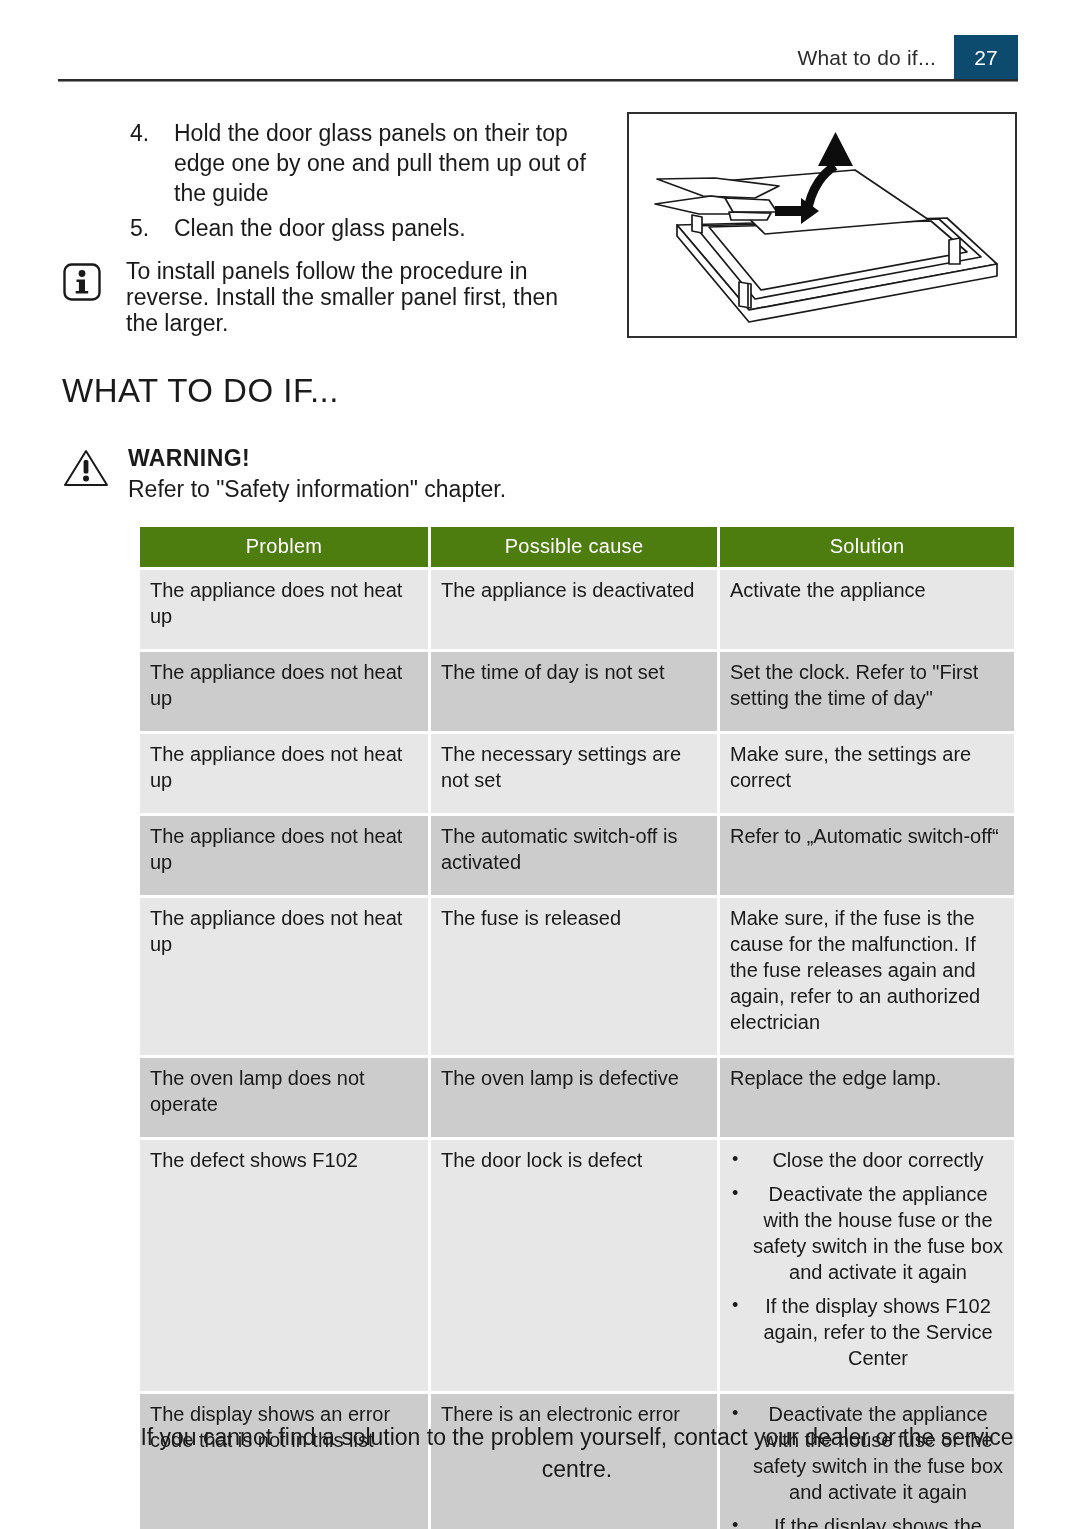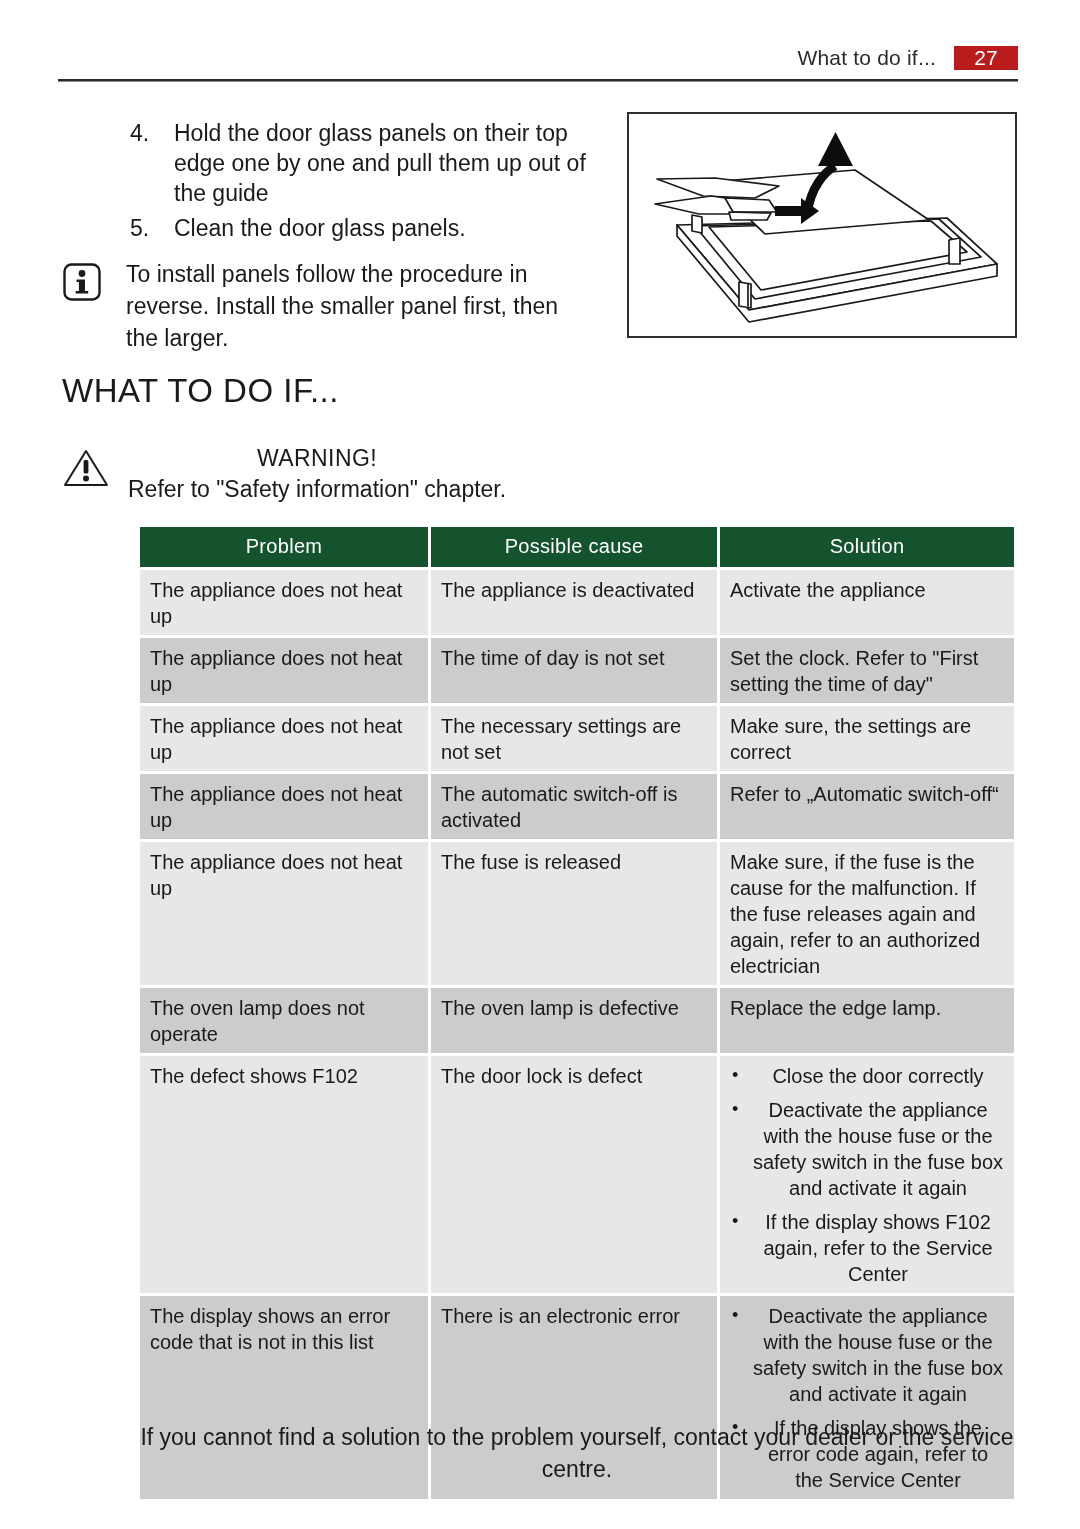--- a/index.html
+++ b/index.html
@@ -27,25 +27,25 @@
     align-items: center;
     justify-content: flex-end;
   }
   .page-header-title {
     font-size: 21px;
     color: #2b2b2b;
     letter-spacing: 0.2px;
     margin-right: 18px;
   }
   .page-number-box {
-    background: #b91c1c;
+    background: #0c4a6e;
     color: #ffffff;
     font-size: 21px;
     width: 64px;
-    height: 24px;
+    height: 46px;
     display: flex;
     align-items: center;
     justify-content: center;
   }
   .header-rule {
     position: absolute;
     left: 58px;
     top: 79px;
     width: 960px;
     height: 0;
@@ -91,21 +91,21 @@
   }
   .info-icon {
     flex: 0 0 auto;
     width: 40px;
     height: 40px;
     margin-right: 24px;
     margin-top: 4px;
   }
   .note-text {
     font-size: 23px;
-    line-height: 32px;
+    line-height: 26px;
     width: 470px;
   }
 
   .figure-box {
     position: absolute;
     left: 627px;
     top: 0px;
     width: 390px;
     height: 226px;
     border: 2px solid #2f2f2f;
@@ -138,55 +138,54 @@
   .warn-icon {
     flex: 0 0 auto;
     width: 48px;
     height: 42px;
     margin-right: 18px;
     margin-top: 3px;
   }
   .warn-body { padding-top: 0px; }
   .warn-title {
     font-size: 23px;
-    font-weight: normal;
+    font-weight: bold;
     line-height: 28px;
     letter-spacing: 0.4px;
-    text-align: center;
   }
   .warn-sub {
     font-size: 23px;
     line-height: 30px;
     margin-top: 2px;
   }
 
   
   .fault-table {
     position: absolute;
     left: 137px;
     top: 524px;
     width: 874px;
     border-collapse: separate;
     border-spacing: 3px 3px;
     table-layout: fixed;
   }
   .fault-table th {
-    background: #14532d;
+    background: #4d7c0f;
     color: #ffffff;
     font-size: 20px;
     font-weight: normal;
     text-align: center;
     padding: 8px 10px 9px 10px;
     letter-spacing: 0.3px;
   }
   .fault-table td {
     font-size: 20px;
     line-height: 26px;
     vertical-align: top;
-    padding: 7px 10px 6px 10px;
+    padding: 7px 10px 20px 10px;
     color: #1a1a1a;
   }
   .row-light td { background: #e7e7e7; }
   .row-dark  td { background: #cccccc; }
 
   .col-problem  { width: 288px; }
   .col-cause    { width: 286px; }
   .col-solution { width: 294px; }
 
   .cell-list {

